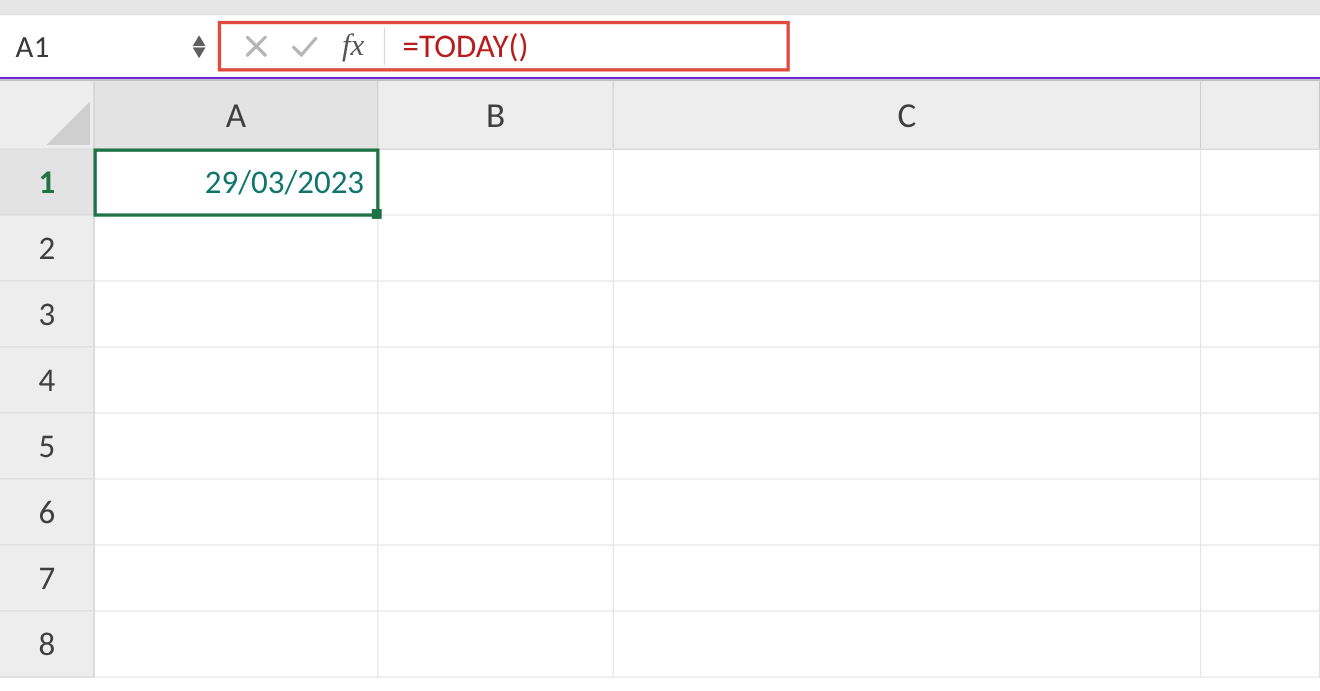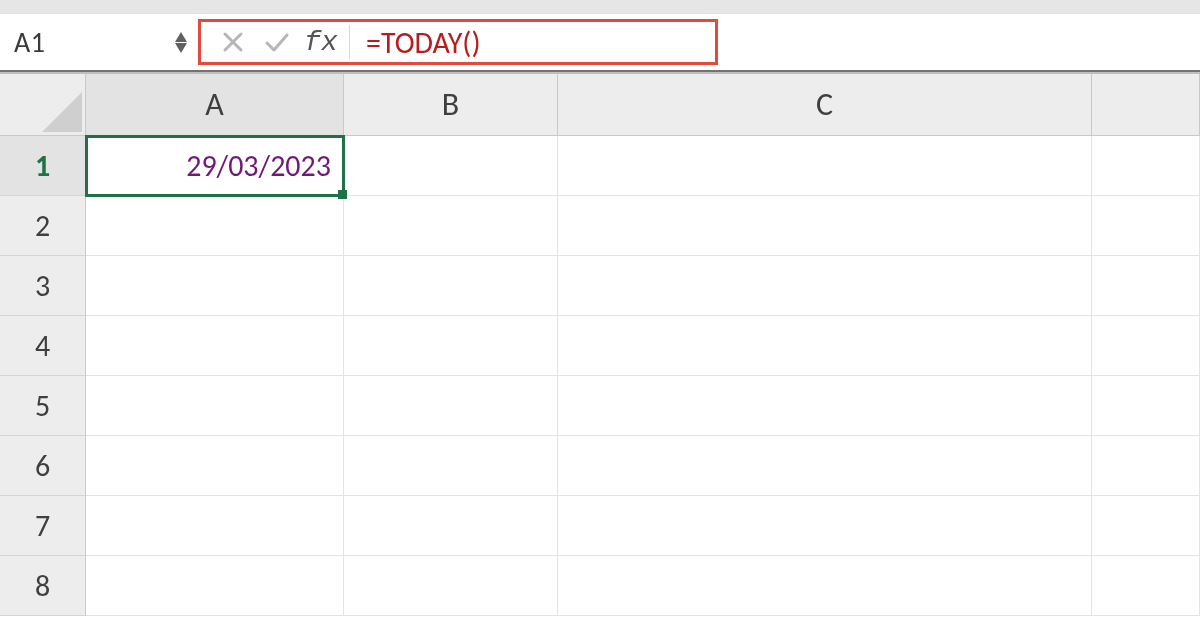--- a/index.html
+++ b/index.html
@@ -21,21 +21,21 @@
     background: #e7e6e6;
     border-bottom: 1px solid #e0e0e0;
   }
 
   
   .formula-bar {
     display: flex;
     align-items: stretch;
     height: 58px;
     background: #ffffff;
-    border-bottom: 2px solid #737373;
+    border-bottom: 2px solid #6d28d9;
   }
   .name-box-wrap {
     display: flex;
     align-items: center;
     width: 170px;
     padding-left: 14px;
   }
   .name-box {
     font-size: 28px;
     color: #3a3a3a;
@@ -57,21 +57,21 @@
     margin-top: 5px;
     padding: 0 6px 0 10px;
     width: 520px;
   }
   .fx-btn {
     display:flex; align-items:center; justify-content:center;
     width: 44px; height: 40px;
   }
   .fx-cancel, .fx-enter { color:#b6b6b6; }
   .fx-symbol {
-    font-family: Liberation Mono, monospace;
+    font-family: Liberation Serif, serif;
     font-style: italic;
     font-size: 28px;
     color:#555;
     padding: 0 6px;
   }
   .fx-sep {
     width:1px; height:34px; background:#d9d9d9;
     margin: 0 6px;
   }
   .formula-input {
@@ -136,21 +136,21 @@
     color:#217346;
     font-weight:600;
   }
   .cell {
     border-right: 1px solid #e3e3e3;
     border-bottom: 1px solid #e3e3e3;
     position: relative;
     display:flex; align-items:center; justify-content:flex-end;
     padding-right: 12px;
     font-size: 30px;
-    color:#701a75;
+    color:#0f766e;
   }
   .c-A { width:258px; }
   .c-B { width:214px; }
   .c-C { width:534px; }
   .c-D { flex:1; }
 
   
   .selected {
     outline: 3px solid #1f7246;
     outline-offset: -2px;

